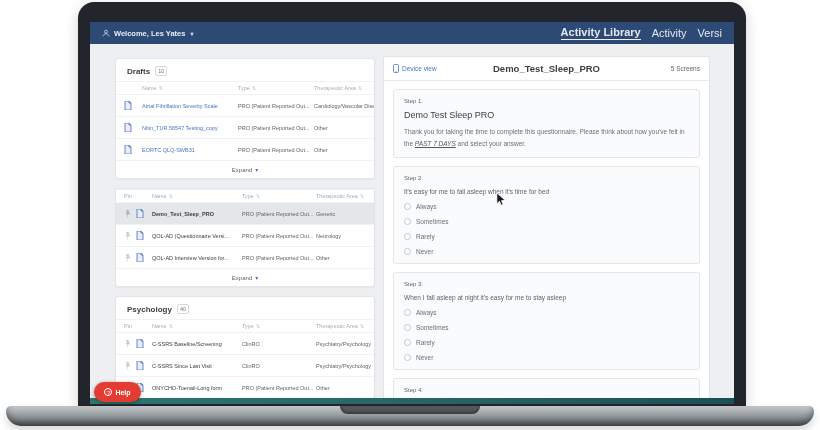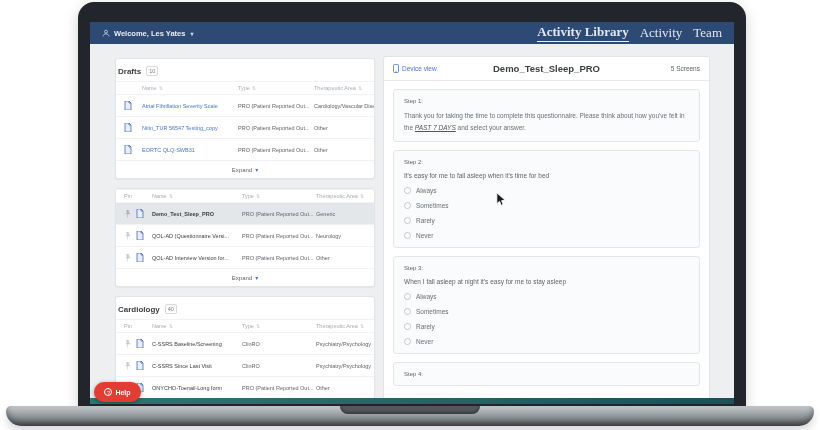--- a/index.html
+++ b/index.html
@@ -17,31 +17,31 @@
            background:#54585d; border-radius:0 0 10px 10px; box-shadow:inset 0 -2px 3px rgba(0,0,0,.35); }
 
   .screen { position:absolute; left:90px; top:22px; width:644px; height:382px; background:#fff; overflow:hidden; }
 
   
   .navbar { height:22px; background:#2d4a74; display:flex; align-items:center; padding:0 12px; }
   .nav-user { display:flex; align-items:center; gap:4px; color:#e9eef6; font-size:7.5px; font-weight:bold; cursor:default; }
   .nav-user svg { display:block; }
   .nav-caret { font-size:6px; color:#cdd6e4; margin-left:1px; }
   .nav-links { margin-left:auto; display:flex; align-items:center; gap:11px; }
-  .nav-link { color:#e2e8f1; font-size:13px; text-decoration:none;font-family:Liberation Serif, serif; }
+  .nav-link { color:#e2e8f1; font-size:11px; text-decoration:none; }
   .nav-link.active { font-weight:bold; border-bottom:1px solid rgba(255,255,255,.9); padding-bottom:1px; }
 
   
   .app-body { position:relative; height:360px; background:#edeff1; display:flex; gap:8px;
               padding:12px 24px 0 25px; overflow:hidden; }
   .left-col { width:260px; flex:0 0 260px; display:flex; flex-direction:column; gap:9px; margin-top:2px; }
 
   .card { background:#fff; border:1px solid #e2e5e8; border-radius:3px; overflow:hidden;
           box-shadow:0 1px 2px rgba(60,64,67,.06); }
-  .card-title { display:flex; align-items:center; padding:7px 2px 5px; font-size:8px; font-weight:bold; color:#3c4043; }
+  .card-title { display:flex; align-items:center; padding:7px 11px 5px; font-size:8px; font-weight:bold; color:#3c4043; }
   .badge { display:inline-block; min-width:10px; text-align:center; font-size:5.5px; font-weight:normal; color:#777;
            border:1px solid #d5d9dd; border-radius:2px; background:#fff; padding:1px 2px; margin-left:5px; }
 
   .grid3 { display:grid; grid-template-columns:18px 96px 76px 1fr; align-items:center; }
   .grid4 { display:grid; grid-template-columns:12px 16px 90px 74px 1fr; align-items:center; }
   .thead { padding:3px 8px; color:#a7aeb6; font-size:5.5px; border-top:1px solid #f0f2f4; }
   .th { white-space:nowrap; overflow:hidden; }
   .sort { color:#c3c9cf; font-size:5px; margin-left:2px; }
   .trow { padding:6px 8px; border-top:1px solid #f0f2f4; font-size:5.5px; color:#5f6368; cursor:pointer; }
   .trow .cell { white-space:nowrap; overflow:hidden; }
@@ -102,21 +102,21 @@
               <circle cx="6" cy="4" r="2.2" fill="none" stroke="#cdd6e4" stroke-width="1.2"></circle>
               <path d="M1.5 11 C2 8.3 4 7.2 6 7.2 C8 7.2 10 8.3 10.5 11" fill="none" stroke="#cdd6e4" stroke-width="1.2"></path>
             </svg>
         </span>
         <span>Welcome, Les Yates</span>
         <span class="nav-caret">▾</span>
       </div>
       <div class="nav-links">
         <a class="nav-link active" href="#">Activity Library</a>
         <a class="nav-link" href="#">Activity</a>
-        <a class="nav-link" href="#">Team</a>
+        <a class="nav-link" href="#">Versi</a>
       </div>
     </div>
 
     <div class="app-body">
 
       <div class="left-col">
 
         <div class="card">
           <div class="card-title">
             <span>Drafts</span>
@@ -224,21 +224,21 @@
             <span class="cell ta">Other</span>
           </div>
           <div class="expand">
             <span>Expand</span>
               <span class="caret">▾</span>
           </div>
         </div>
 
         <div class="card">
           <div class="card-title">
-            <span>Cardiology</span>
+            <span>Psychology</span>
             <span class="badge">40</span>
           </div>
           <div class="thead grid4">
             <span class="th"><span>Pin</span></span>
             <span></span>
             <span class="th"><span>Name</span><span class="sort">⇅</span></span>
             <span class="th"><span>Type</span><span class="sort">⇅</span></span>
             <span class="th"><span>Therapeutic Area</span><span class="sort">⇅</span></span>
           </div>
           <div class="trow grid4">
@@ -301,20 +301,21 @@
                 </svg></span>
             <span>Device view</span>
           </div>
           <div class="preview-title">Demo_Test_Sleep_PRO</div>
           <div class="screens-count">5 Screens</div>
         </div>
         <div class="preview-body">
 
           <div class="step">
             <div class="step-label">Step 1:</div>
+            <div class="step-heading">Demo Test Sleep PRO</div>
             <div class="step-para"><span>Thank you for taking the time to complete this questionnaire. Please think about how you've felt in the </span><span class="em">PAST 7 DAYS</span><span> and select your answer.</span></div>
           </div>
 
           <div class="step">
             <div class="step-label">Step 2:</div>
             <div class="step-q">It's easy for me to fall asleep when it's time for bed</div>
             <div class="opts">
               <div class="opt">
                   <span class="radio"></span>
                   <span>Always</span>

